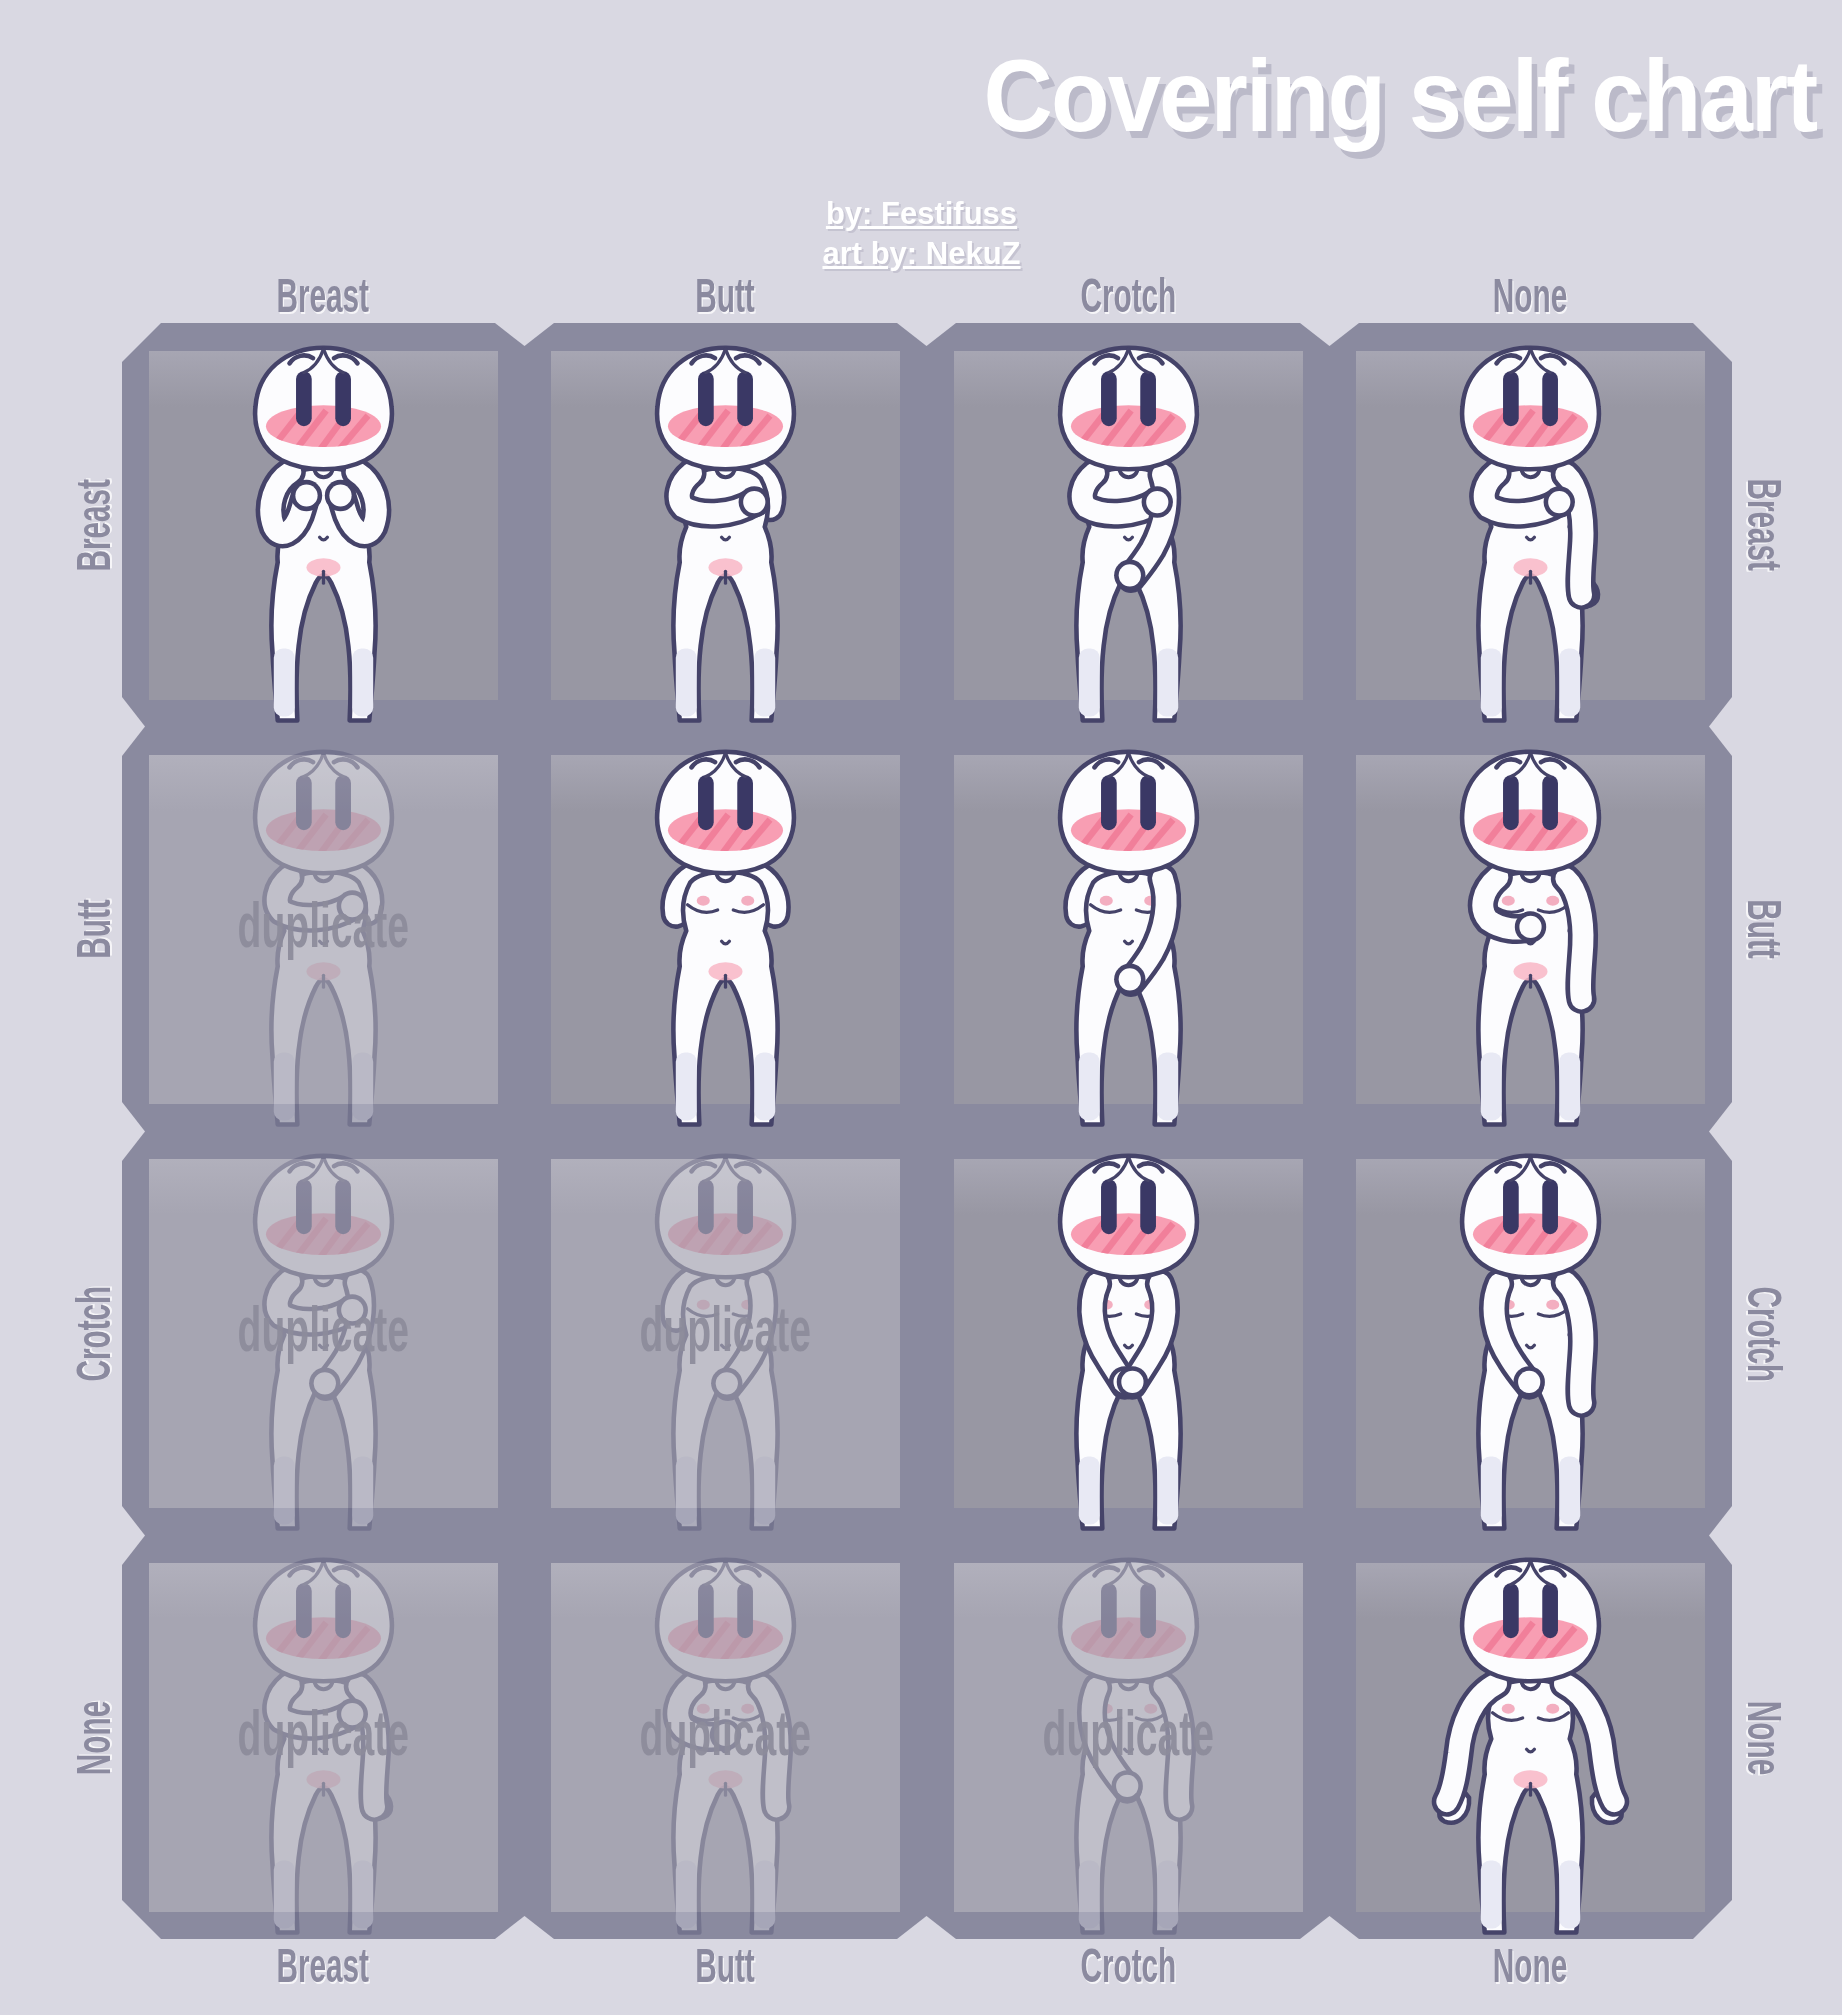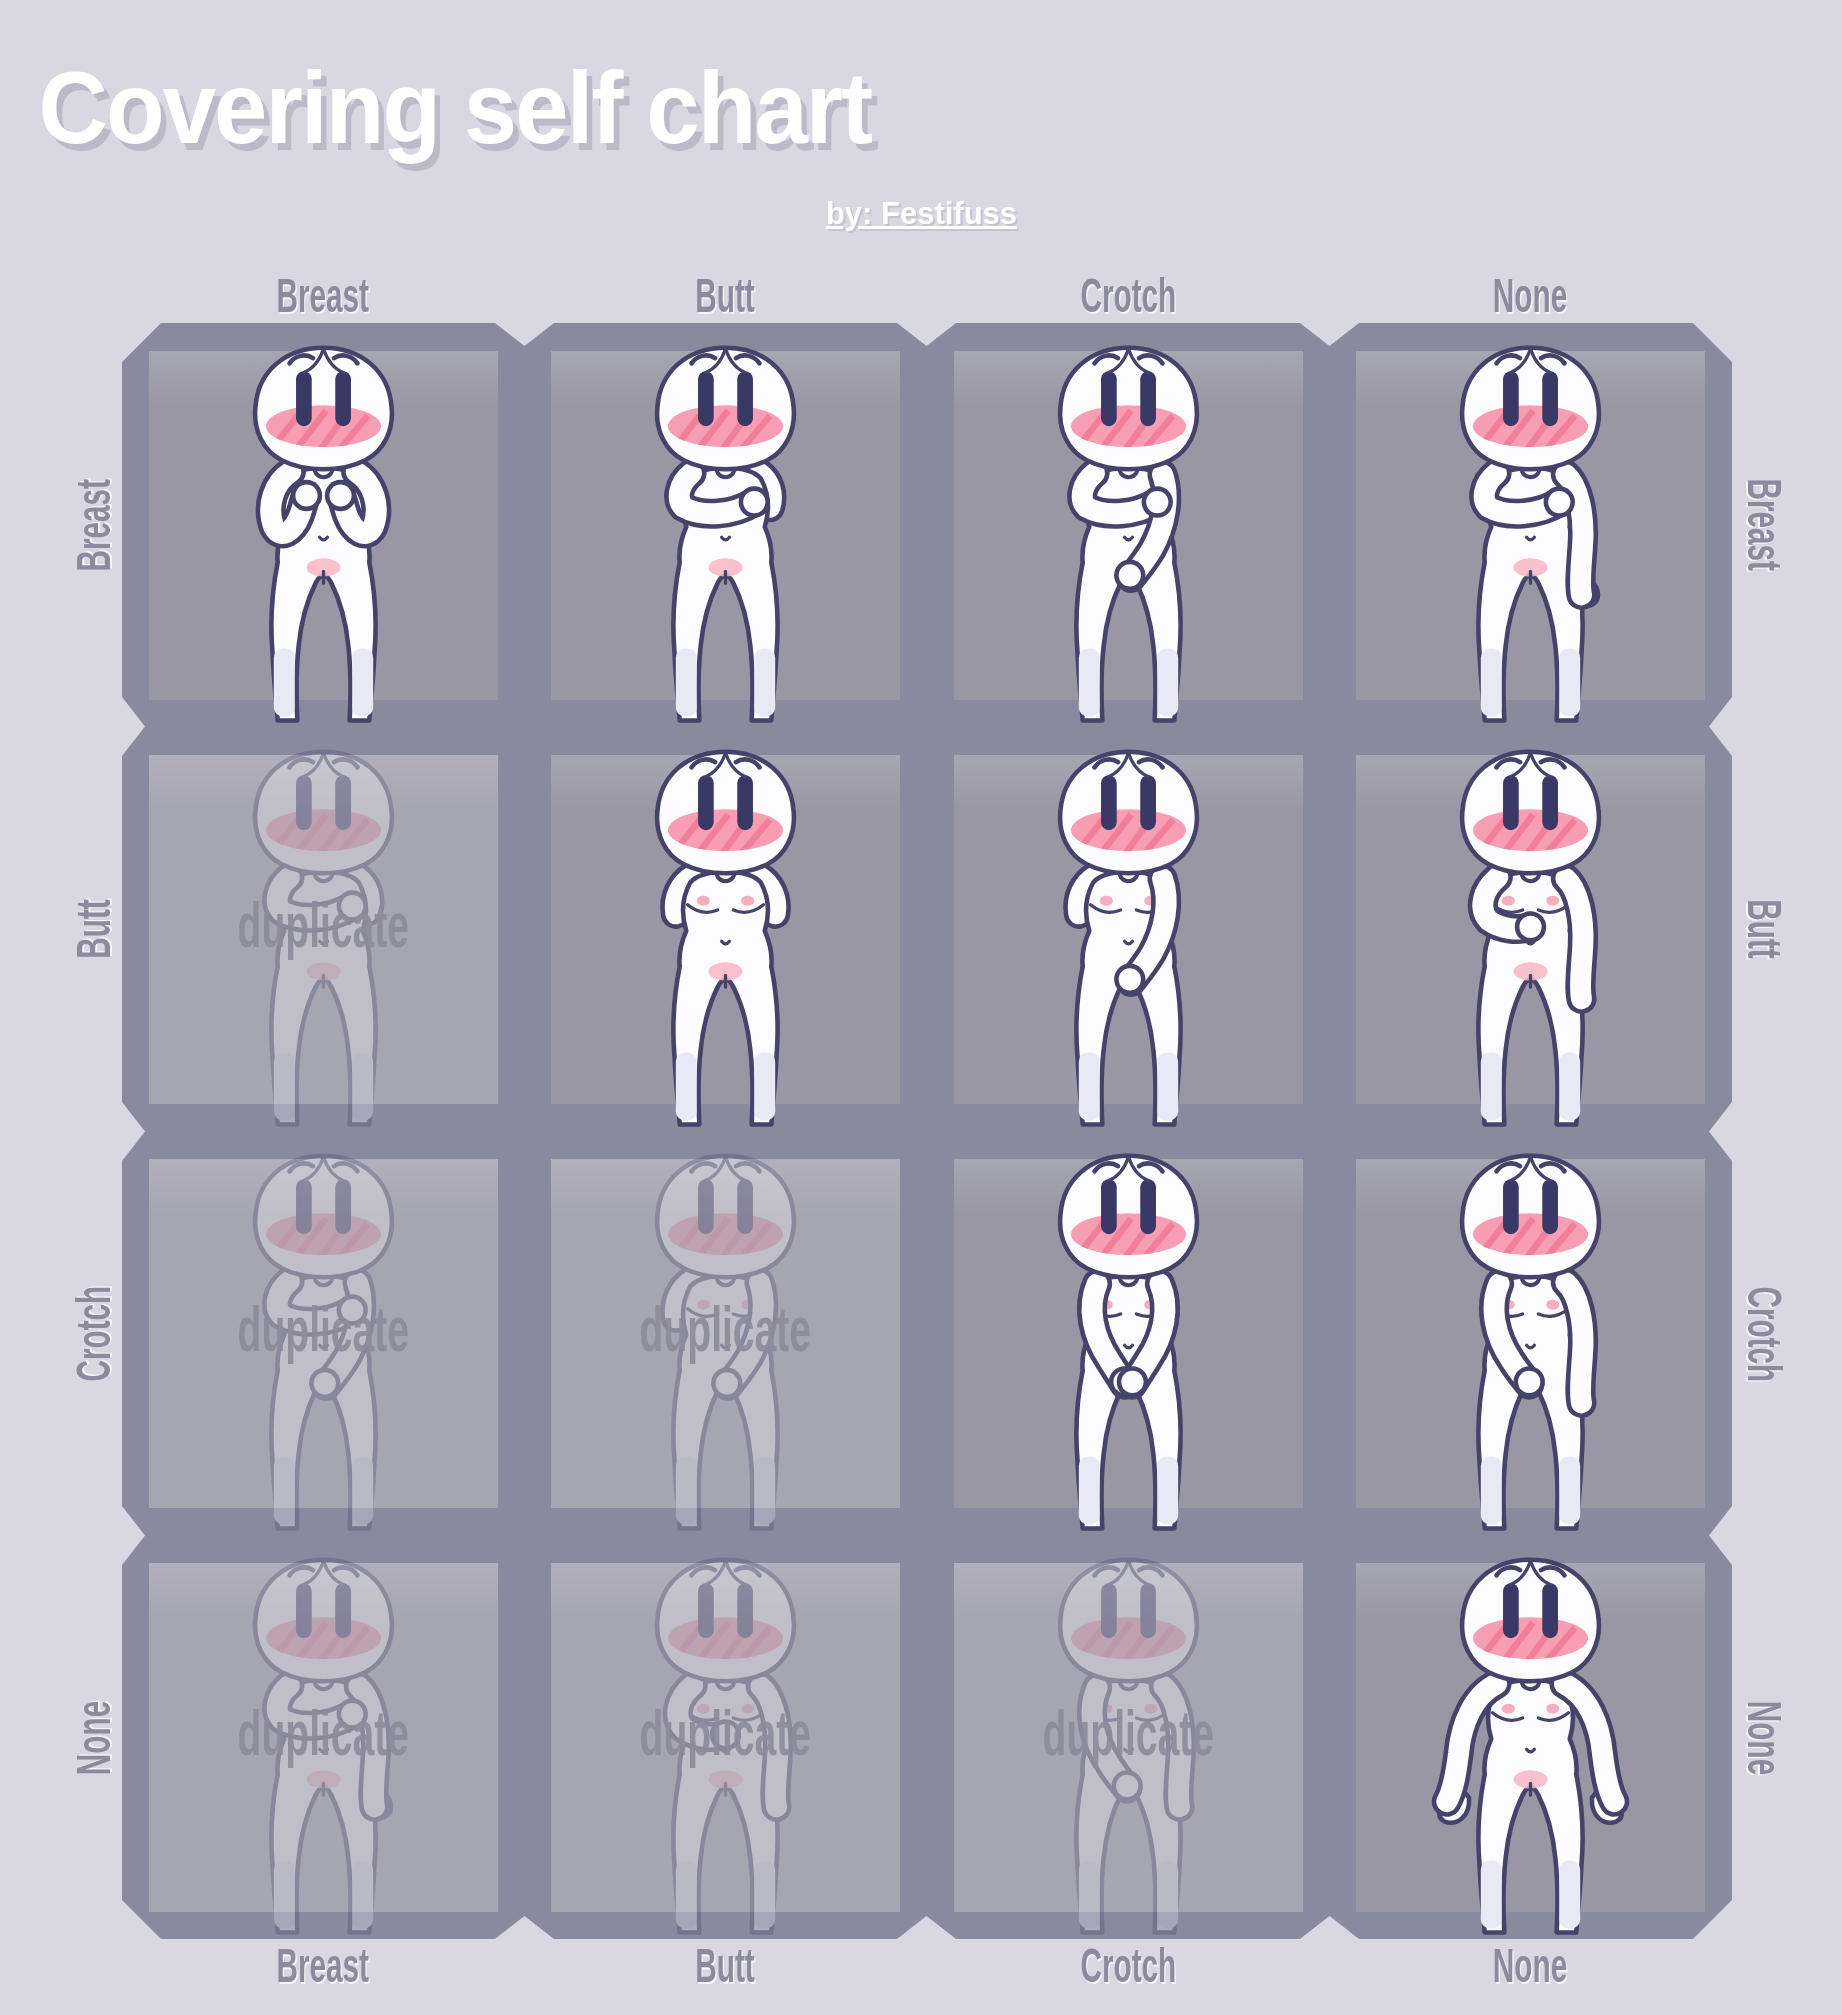--- a/index.html
+++ b/index.html
@@ -1,19 +1,19 @@
 <!DOCTYPE html>
 <html style="font-size:10.8px"><head>
 <meta charset="utf-8">
 <style>
   html,body{margin:0;padding:0;}
   body{font-family:"Liberation Sans",sans-serif;}
   .page{position:relative;width:1843px;height:2015px;background:#d9d8e2;overflow:hidden;}
 
-  .title{position:absolute;top:38px;left:0;right:0;margin:12px;text-align:left;
+  .title{position:absolute;top:38px;left:0;right:0;margin:0;text-align:right;
          font-size:102px;font-weight:bold;color:#ffffff;letter-spacing:-2px;
          text-shadow:6px 6.7px 0 #bbbac9;}
   .title .cond{display:inline-block;transform:scaleX(.94);}
 
   .credits{position:absolute;top:194px;left:0;right:0;text-align:center;
            font-size:31px;font-weight:bold;color:#ffffff;line-height:40px;
            text-shadow:2px 2px 0 rgba(160,159,178,.35);text-decoration:underline;}
 
   .axis-label{position:absolute;font-size:48px;font-weight:bold;color:#8b8a9f;
               text-align:center;text-shadow:2px 2px 0 rgba(255,255,255,.75);}
@@ -44,20 +44,21 @@
              font-size:63px;font-weight:bold;color:#8d8c9b;opacity:.92;}
   .dup-label .cond{display:inline-block;transform:scaleX(.62);}
 </style>
 </head>
 <body>
 
 <div class="page">
   <h1 class="title"><span class="cond">Covering self chart</span></h1>
   <div class="credits">
     <div>by: Festifuss</div>
+    <div>art by: NekuZ</div>
   </div>
   <div id="top-labels">
       <div class="axis-label" style="left: 122px; top: 272px; width: 402px; height: 48px; line-height: 48px;"><span class="cond">Breast</span></div>
       <div class="axis-label" style="left: 524px; top: 272px; width: 402px; height: 48px; line-height: 48px;"><span class="cond">Butt</span></div>
       <div class="axis-label" style="left: 927px; top: 272px; width: 402px; height: 48px; line-height: 48px;"><span class="cond">Crotch</span></div>
       <div class="axis-label" style="left: 1329px; top: 272px; width: 402px; height: 48px; line-height: 48px;"><span class="cond">None</span></div>
     </div>
   <div id="bottom-labels">
       <div class="axis-label" style="left: 122px; top: 1942px; width: 402px; height: 48px; line-height: 48px;"><span class="cond">Breast</span></div>
       <div class="axis-label" style="left: 524px; top: 1942px; width: 402px; height: 48px; line-height: 48px;"><span class="cond">Butt</span></div>

